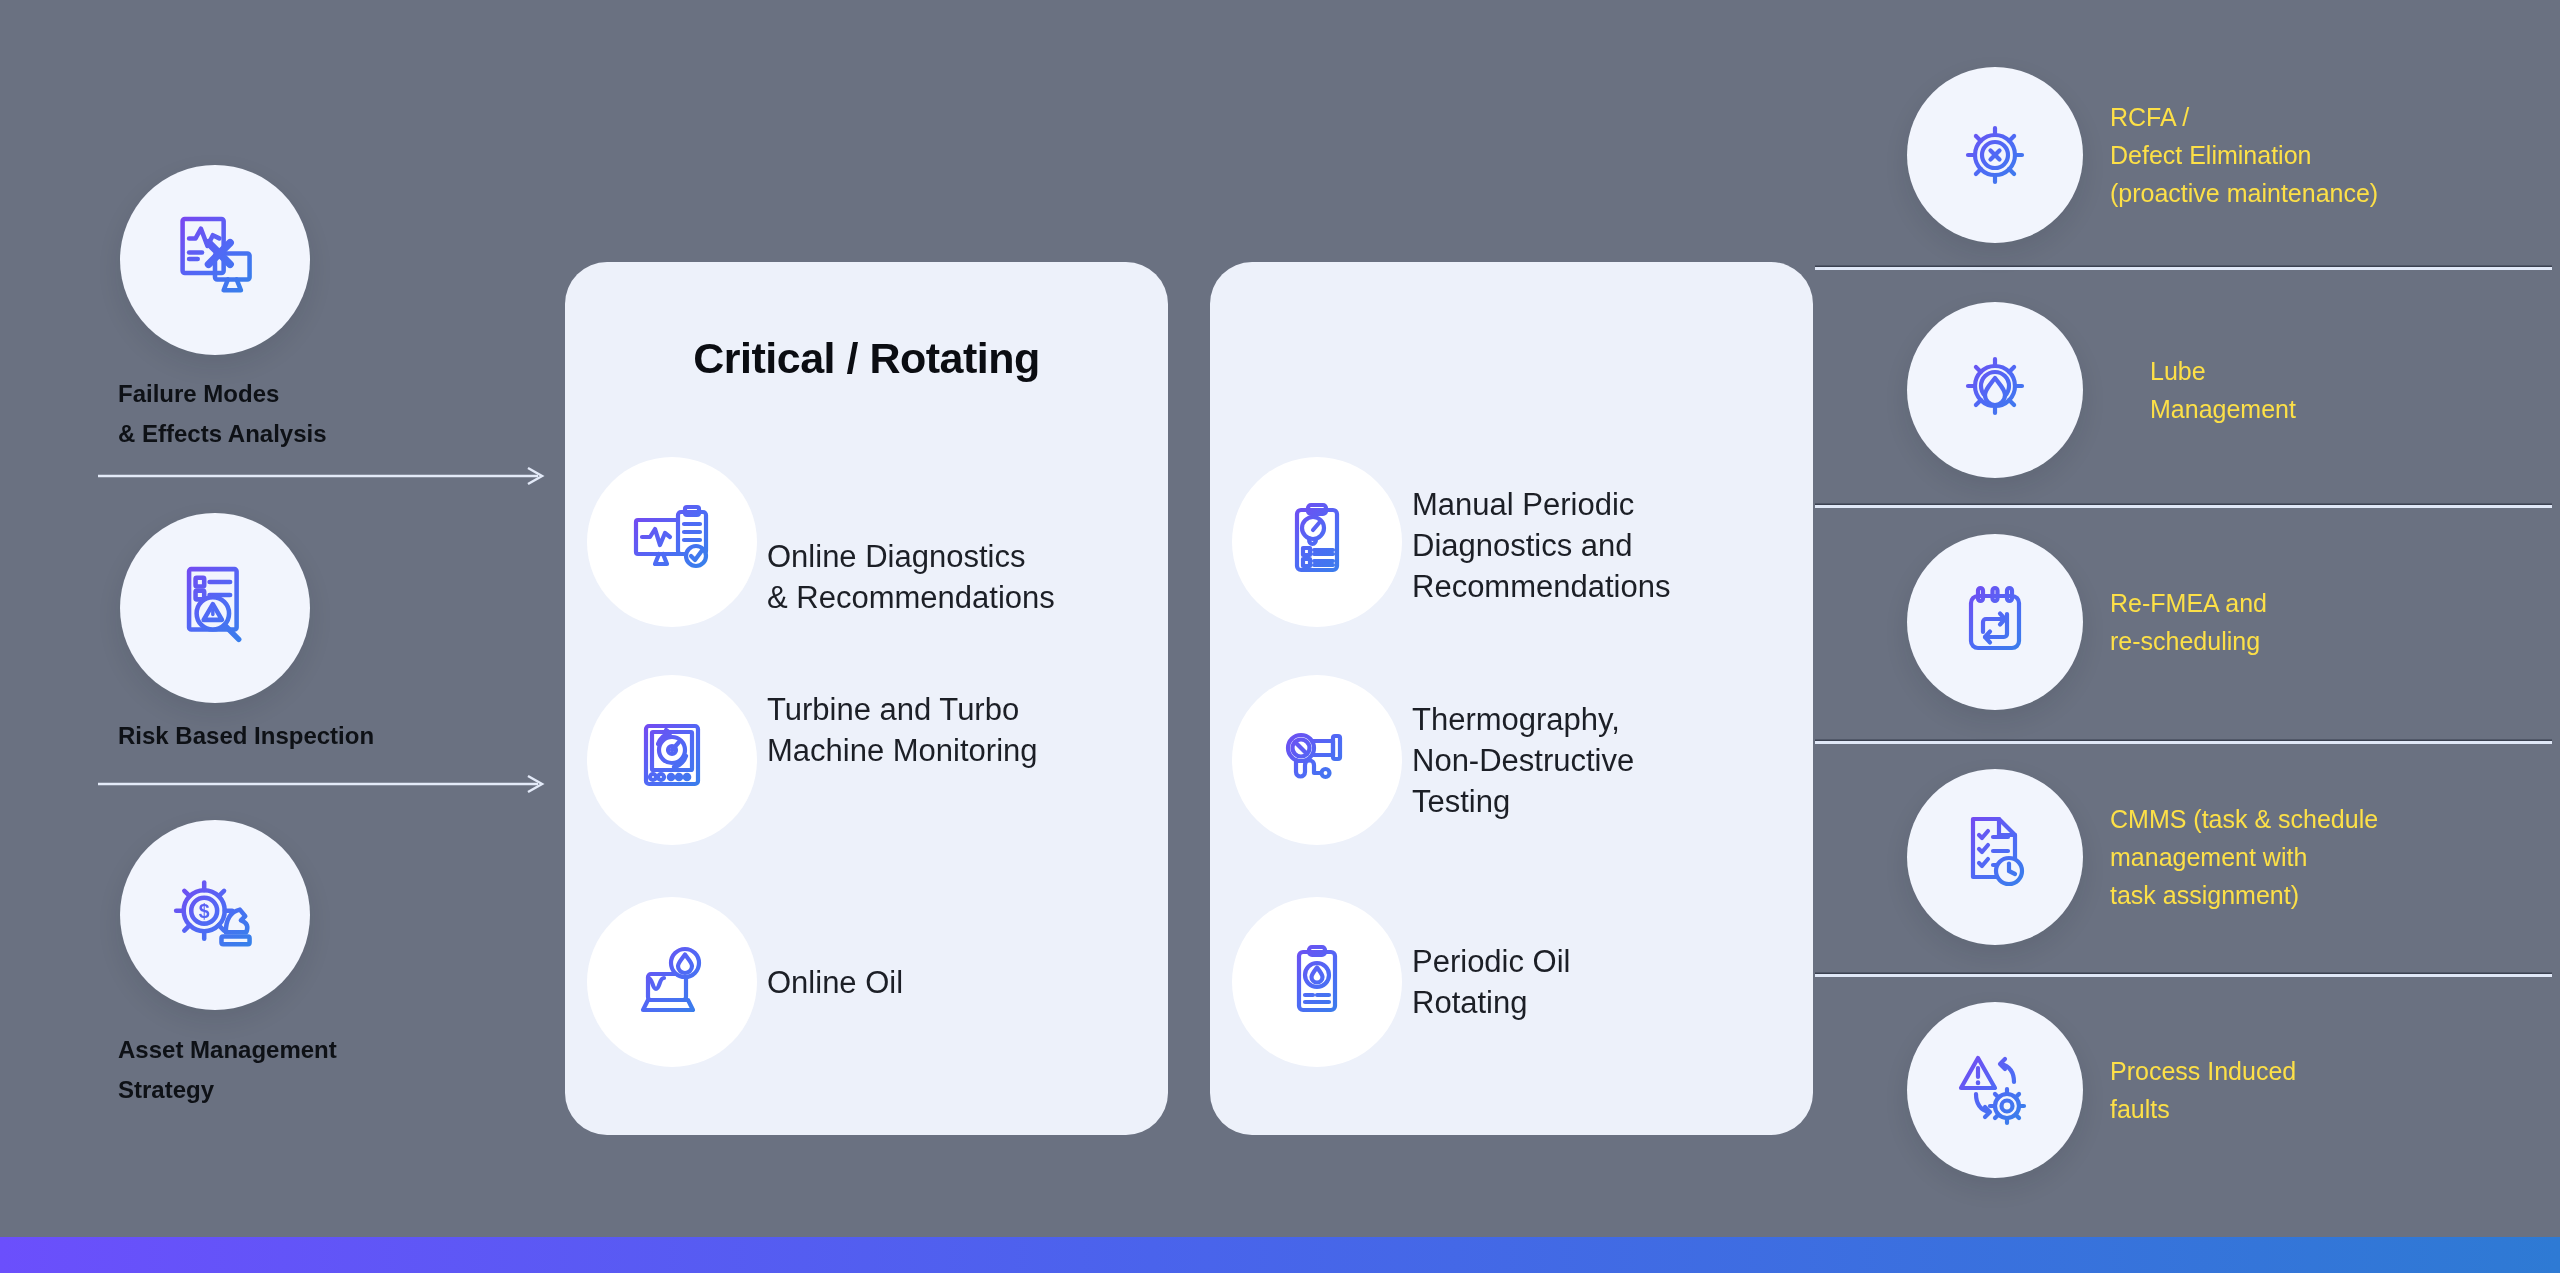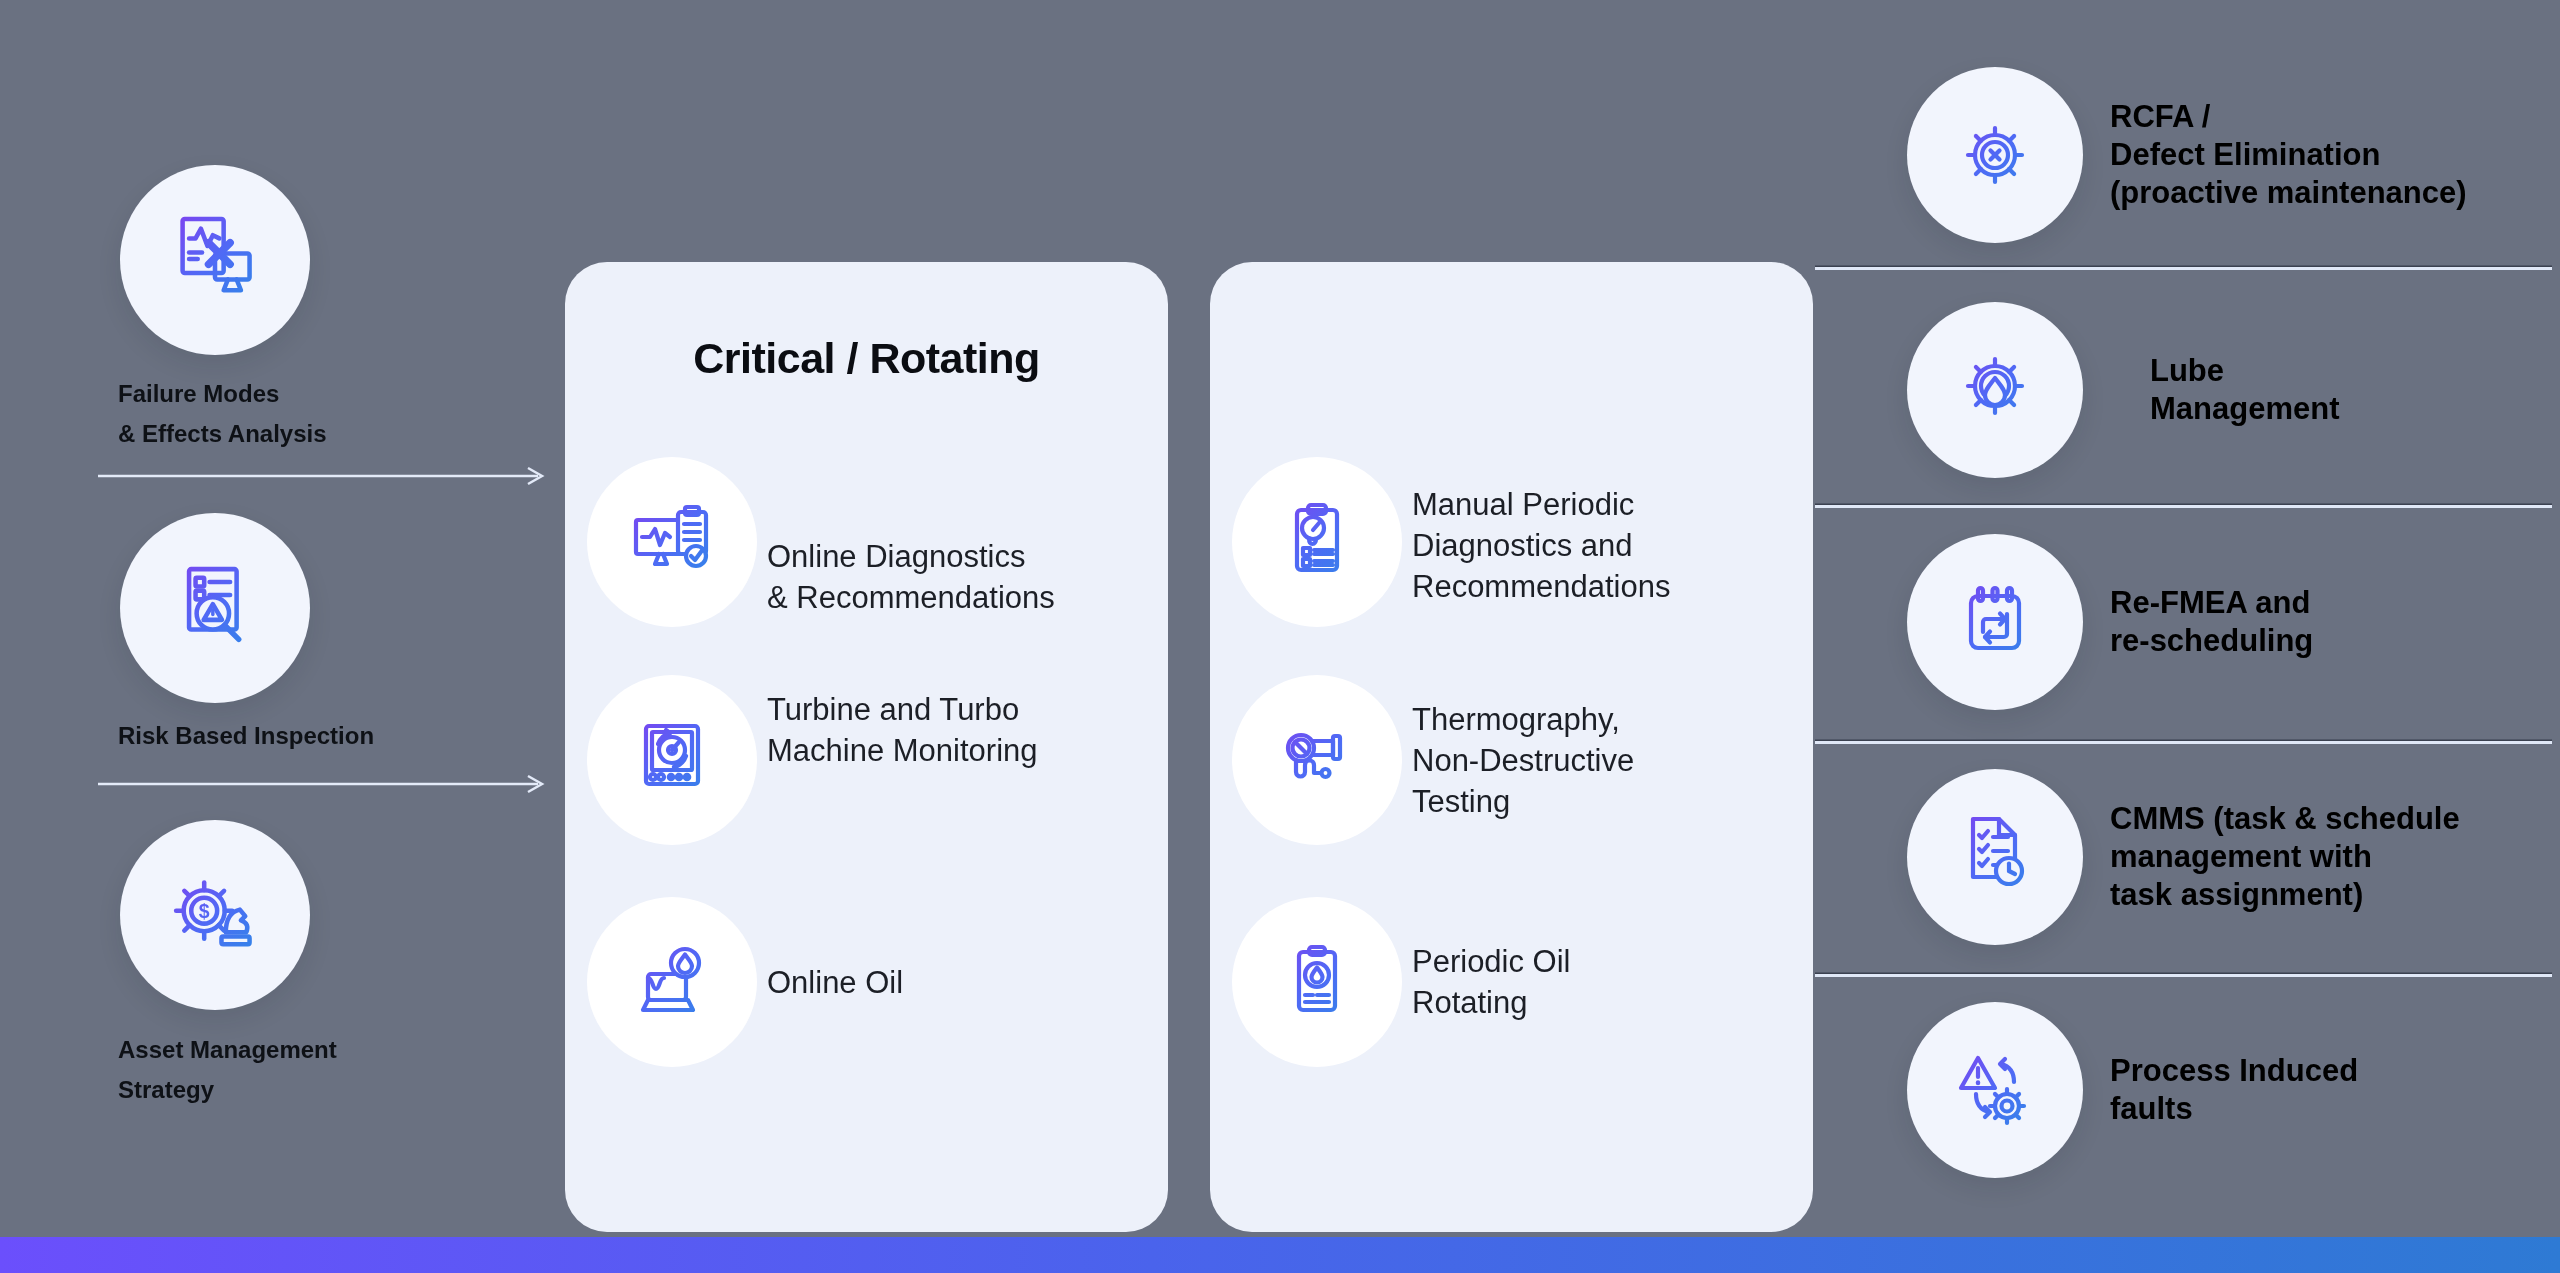--- a/index.html
+++ b/index.html
@@ -1,29 +1,29 @@
 <!DOCTYPE html>
 <html><head>
 <meta charset="utf-8">
 <style>
   html,body{margin:0;padding:0;background:#6a7181;}
   .canvas{position:relative;width:2560px;height:1273px;background:#6a7181;overflow:hidden;
           font-family:"Liberation Sans",sans-serif;color:#14171d;}
   .node-circle{position:absolute;border-radius:50%;background:#f2f5fd;
                box-shadow:0 10px 24px rgba(20,25,40,.10);display:flex;align-items:center;justify-content:center;}
   .side-label{position:absolute;font-weight:700;font-size:24px;line-height:40px;color:#0e1116;white-space:pre-line;}
-  .card{position:absolute;top:262px;width:603px;height:970px;background:#edf1fa;border-radius:42px;}
+  .card{position:absolute;top:262px;width:603px;height:873px;background:#edf1fa;border-radius:42px;}
   .card-title{position:absolute;top:72px;left:0;width:100%;text-align:center;
               font-size:43px;font-weight:700;letter-spacing:-.5px;color:#0b0d12;}
   .item-circle{position:absolute;left:22px;width:170px;height:170px;border-radius:50%;background:#ffffff;
                display:flex;align-items:center;justify-content:center;}
   .item-label{position:absolute;left:202px;transform:translateY(-50%);
               font-size:31px;line-height:41px;font-weight:400;color:#1c1f26;white-space:pre-line;}
   .right-label{position:absolute;left:2110px;transform:translateY(-50%);
-               font-weight:700;font-size:31px;line-height:38px;color:#000000;white-space:pre-line;}
+               font-weight:400;font-size:25px;line-height:38px;color:#fde047;white-space:pre-line;}
   .sep{position:absolute;left:1815px;width:737px;height:2.5px;background:#e0e8f7;
        box-shadow:0 -1.5px 0 rgba(50,56,72,.85);}
   .flow-arrow{position:absolute;left:98px;width:452px;height:24px;}
   .footer-bar{position:absolute;left:0;top:1237px;width:2560px;height:36px;
               background:linear-gradient(90deg,#6b4ffc 0%,#4a63ec 45%,#2e7ad4 100%);}
   svg.ic{fill:none;stroke:url(#ig);stroke-width:4.2;stroke-linecap:round;stroke-linejoin:round;}
 </style>
 </head>
 <body>
 

